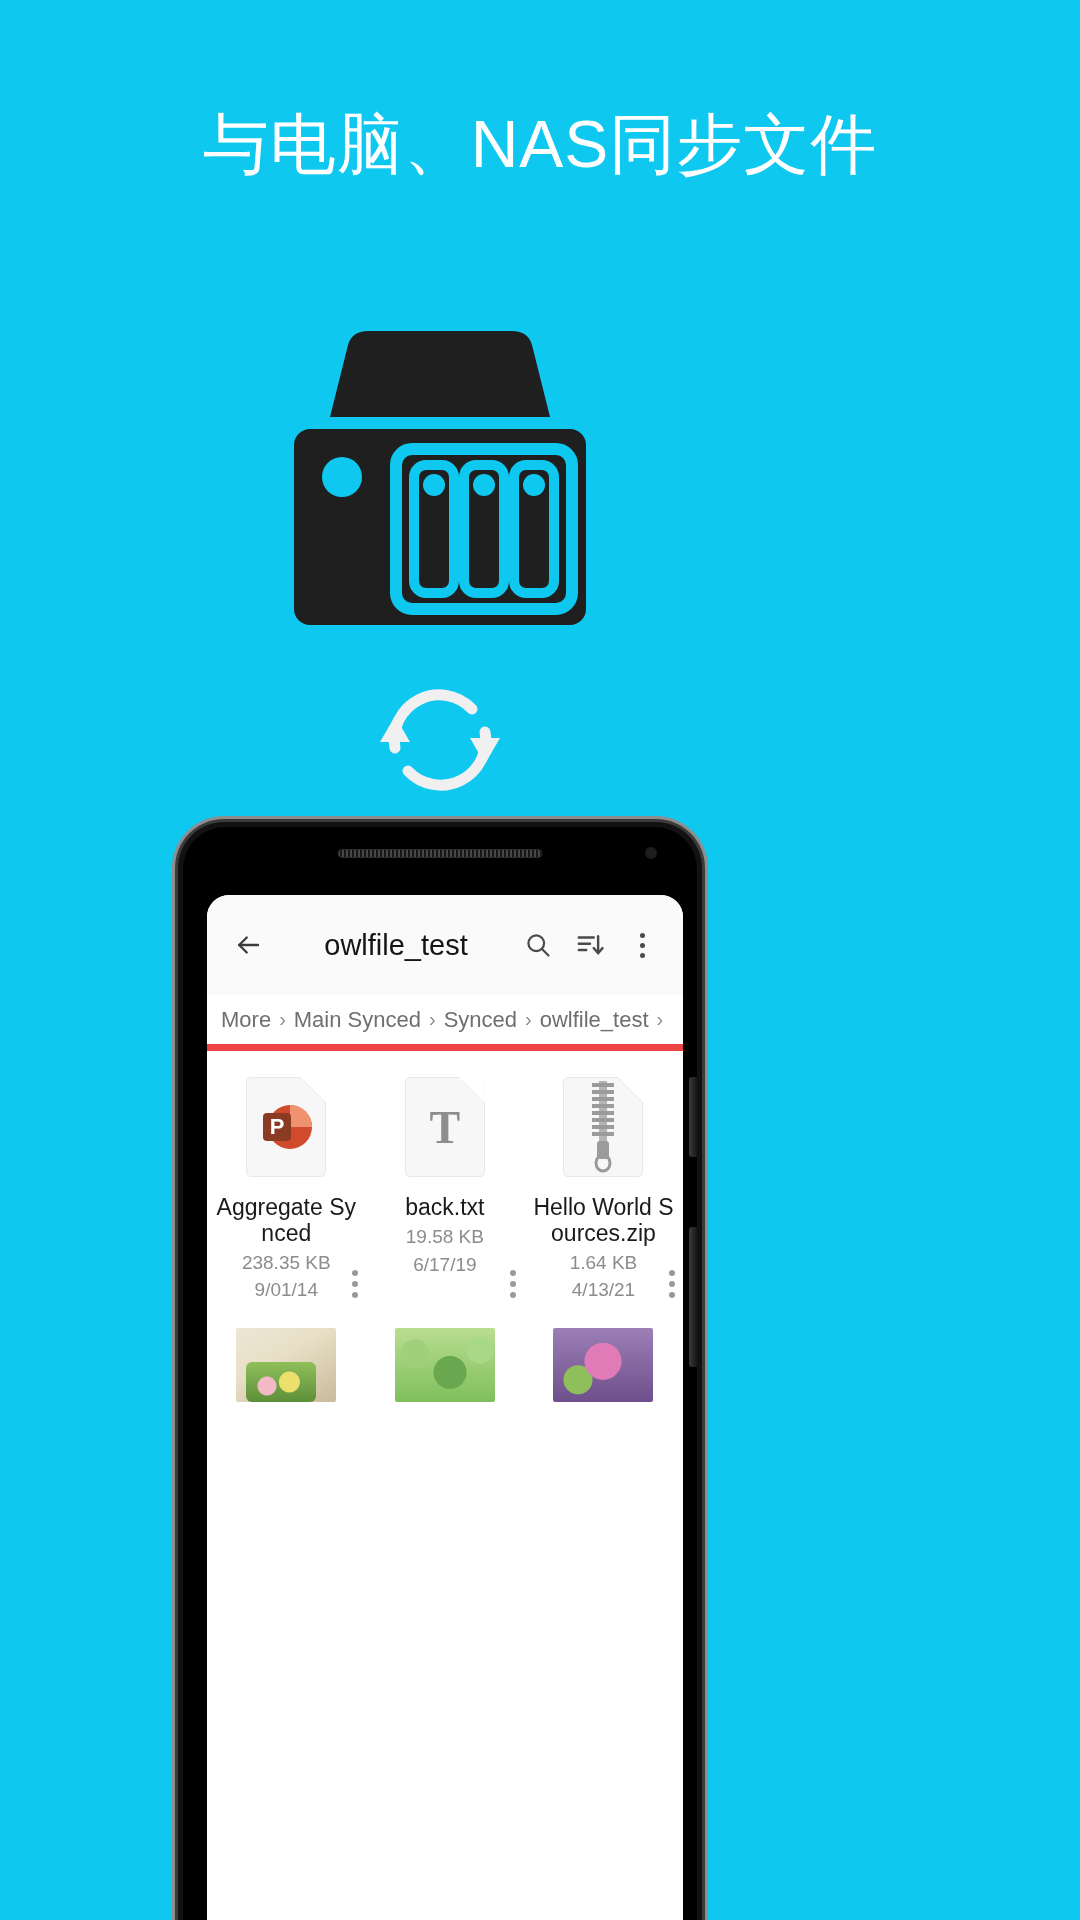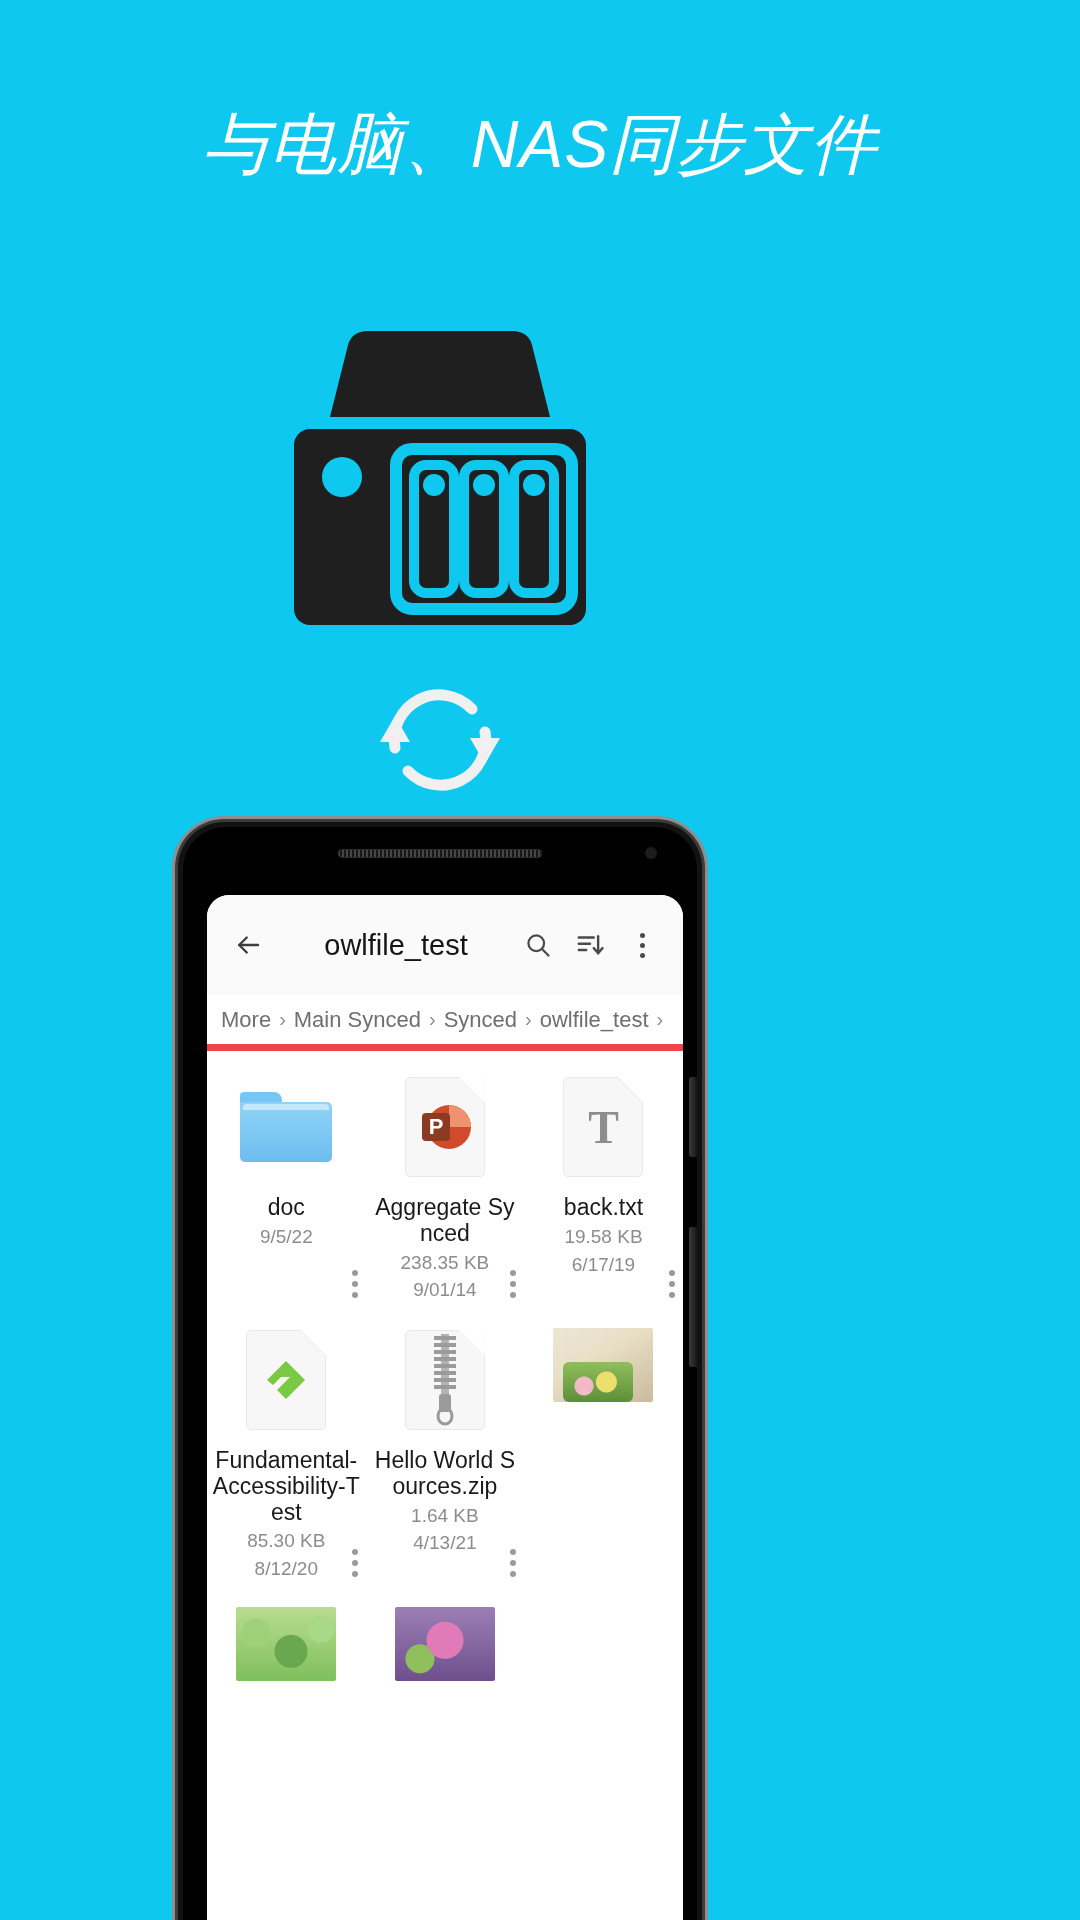--- a/index.html
+++ b/index.html
@@ -14,21 +14,20 @@
   .headline {
     position: absolute;
     top: 105px; left: 0; width: 1080px;
     text-align: center;
     color: #ffffff;
     font-size: 66px;
     font-weight: 400;
     letter-spacing: 1px;
     line-height: 1.2;
     white-space: nowrap;
-    font-style: italic;
   }
 
   
   .nas-wrap {
     position: absolute;
     top: 325px; left: 290px;
     width: 300px; height: 305px;
   }
   .nas-wrap svg { display: block; width: 300px; height: 305px; }
 
@@ -345,36 +344,20 @@
         <span class="seg">Main Synced</span>
         <span class="sep">›</span>
         <span class="seg">Synced</span>
         <span class="sep">›</span>
         <span class="seg">owlfile_test</span>
         <span class="sep">›</span>
       </div>
 
       <div class="grid">
 
-        <div class="cell">
-          <div class="thumb">
-            <div class="folder">
-                <div class="tab"></div>
-                <div class="body"></div>
-                <div class="lip"></div>
-              </div>
-          </div>
-          <div class="fname">doc</div>
-          <div class="fmeta">9/5/22</div>
-          <span class="cell-kebab">
-              <i></i>
-              <i></i>
-              <i></i>
-            </span>
-        </div>
 
         <div class="cell">
           <div class="thumb">
             <div class="sheet">
               <div class="fold"></div>
                 <div class="fold2"></div>
               <svg class="ppt-badge" viewBox="0 0 58 58">
                 <circle cx="33" cy="29" r="22" fill="#d04a2c"></circle>
                 <path d="M33 7 A22 22 0 0 1 55 29 L33 29 Z" fill="#ef9270"></path>
                 <rect x="6" y="15" width="28" height="28" rx="4" fill="#8c3b23"></rect>
@@ -403,39 +386,20 @@
           <div class="fname">back.txt</div>
           <div class="fmeta">19.58 KB</div>
           <div class="fmeta">6/17/19</div>
           <span class="cell-kebab">
               <i></i>
               <i></i>
               <i></i>
             </span>
         </div>
 
-        <div class="cell">
-          <div class="thumb">
-            <div class="sheet">
-              <div class="fold"></div>
-                <div class="fold2"></div>
-              <svg width="46" height="46" viewBox="0 0 46 46">
-                <path d="M23 4 L42 23 L23 42 L14 33 L27 20 L18 20 L10 28 L4 23 Z" fill="#7ac943"></path>
-              </svg>
-            </div>
-          </div>
-          <div class="fname">Fundamental-Accessibility-Test</div>
-          <div class="fmeta">85.30 KB</div>
-          <div class="fmeta">8/12/20</div>
-          <span class="cell-kebab">
-              <i></i>
-              <i></i>
-              <i></i>
-            </span>
-        </div>
 
         <div class="cell">
           <div class="thumb">
             <div class="sheet">
               <div class="fold"></div>
                 <div class="fold2"></div>
               <svg width="30" height="92" viewBox="0 0 30 92">
                 <rect x="11" y="0" width="8" height="62" fill="#b4b4b4"></rect>
                 <g fill="#9b9b9b">
                   <rect x="4" y="2" width="22" height="4"></rect>

